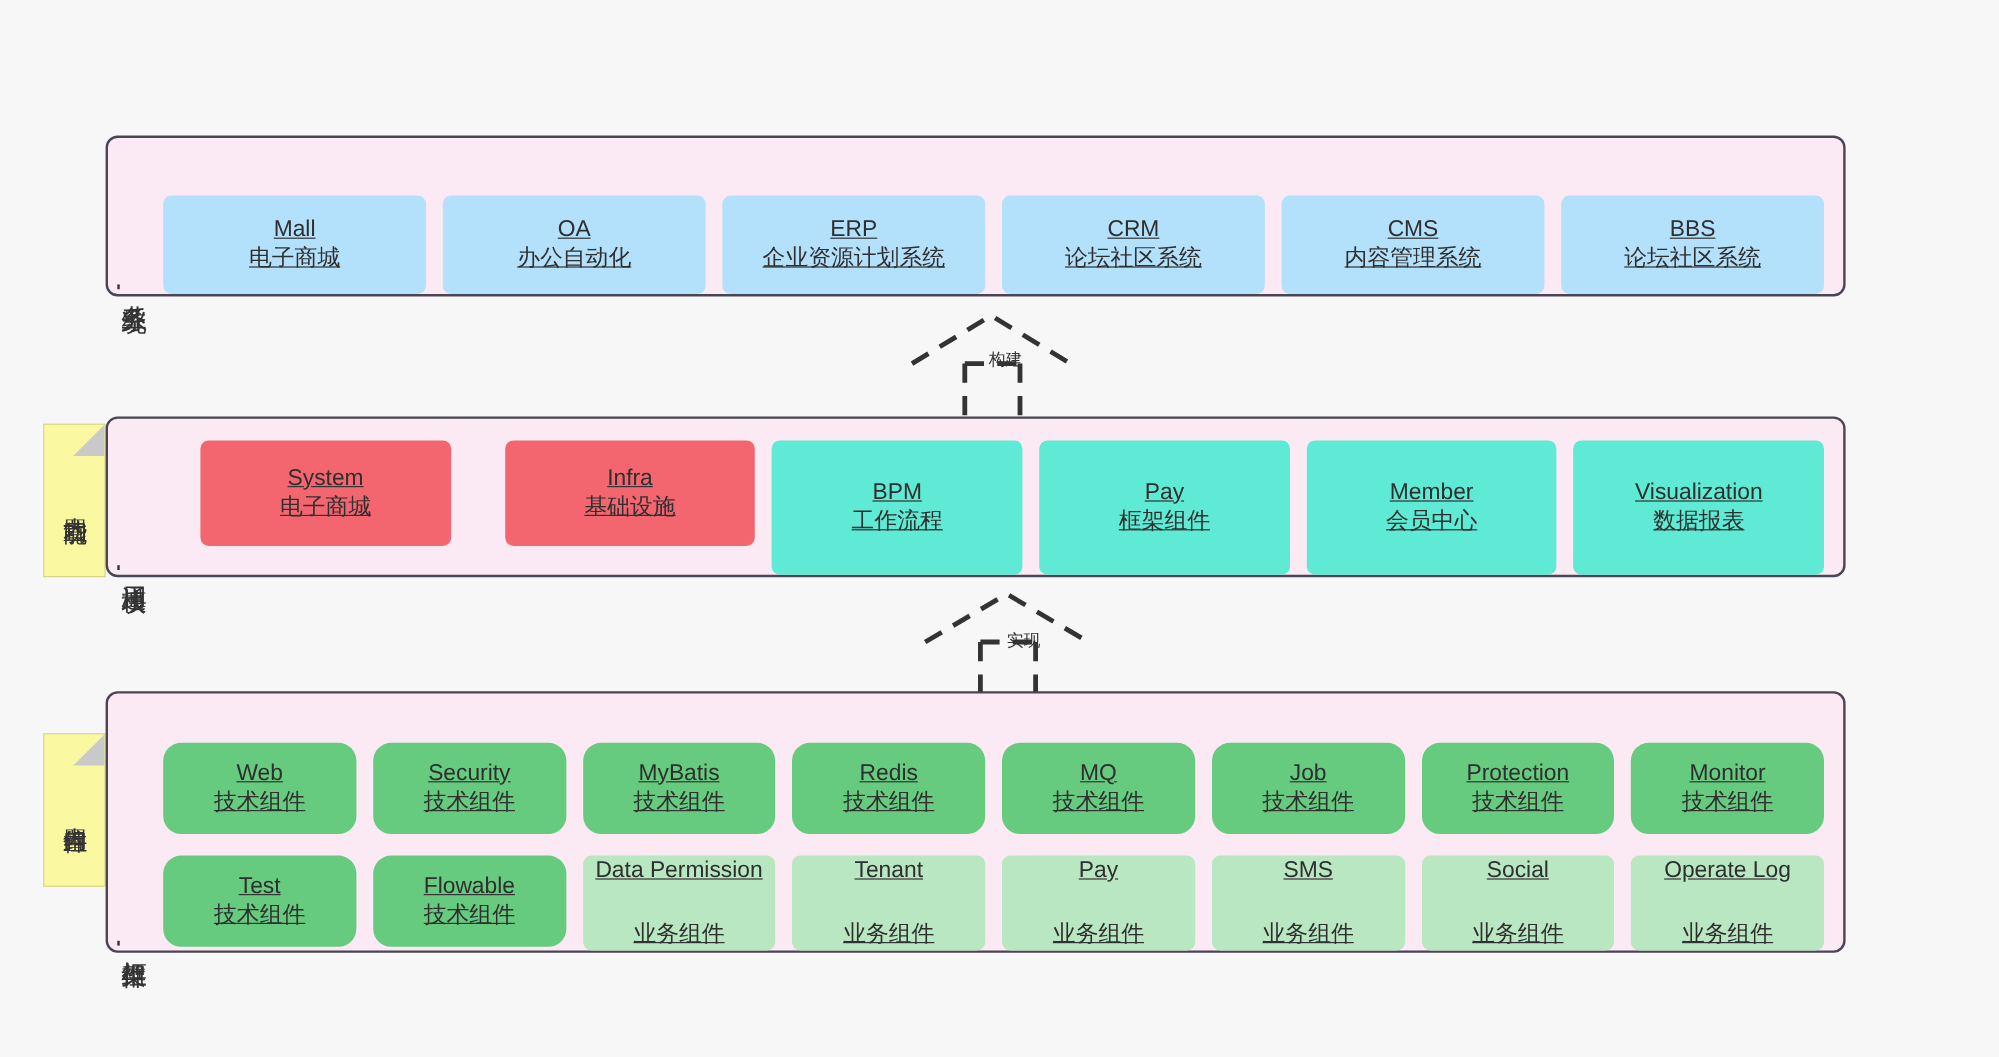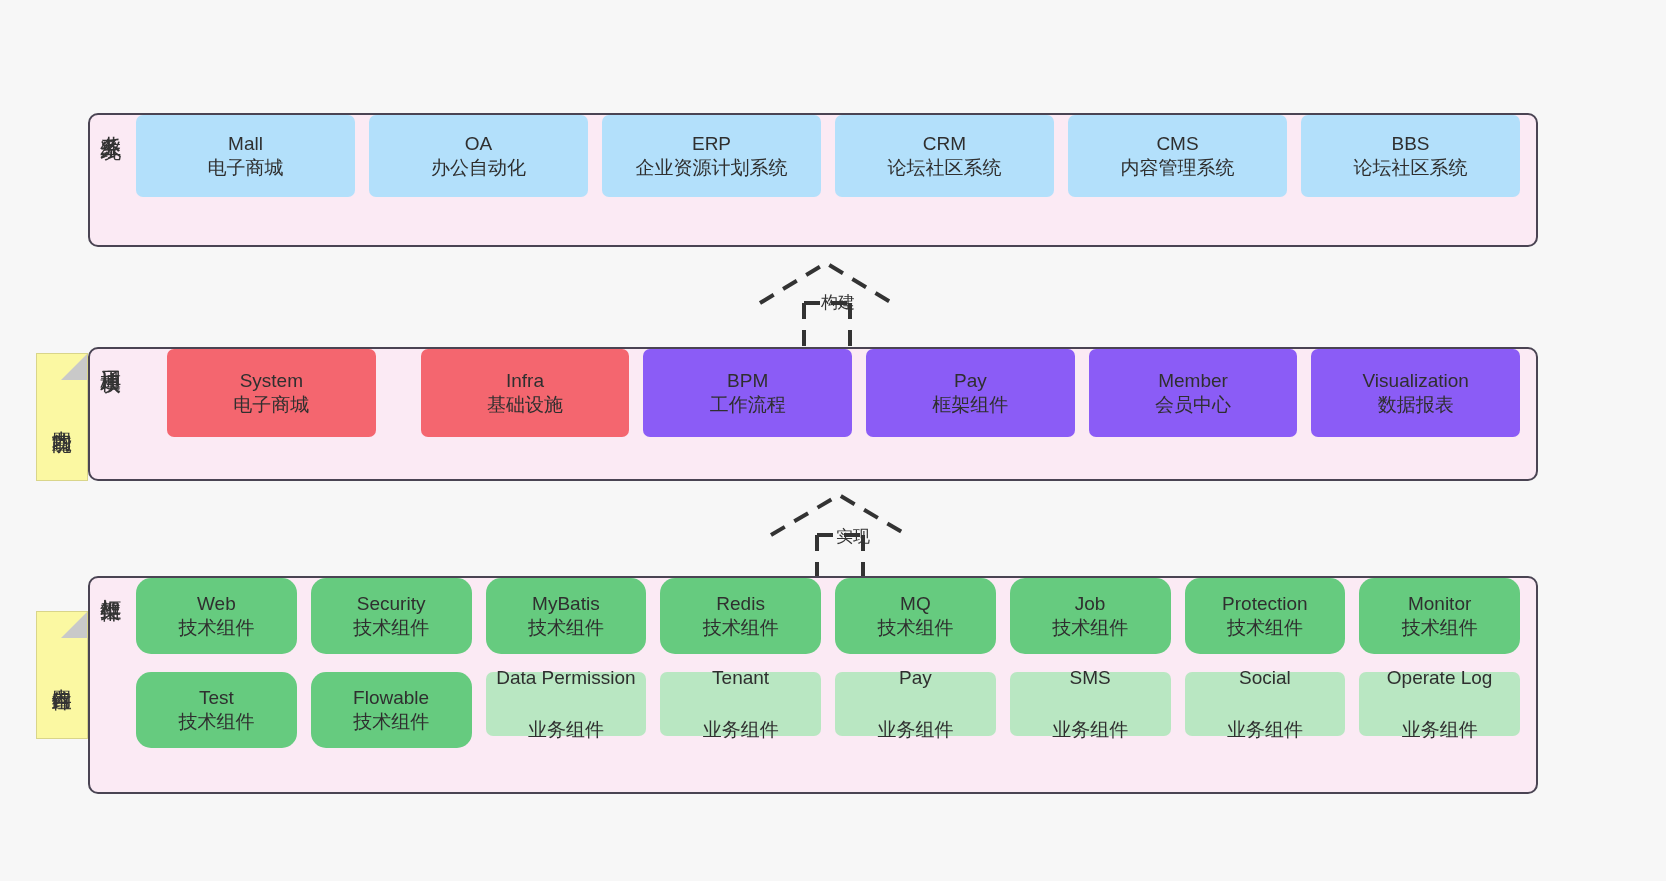--- a/index.html
+++ b/index.html
@@ -22,21 +22,22 @@
   }
 
   
   .band {
     position: absolute;
     box-sizing: border-box;
     background: #fbeaf4;
     border: 2px solid #4a4453;
     border-radius: 10px;
     display: flex;
-    align-items: flex-start;
+    align-items: flex-end;
+    text-decoration: underline;
   }
   .band-label {
     flex: 0 0 auto;
     width: 42px;
     display: flex;
     align-items: center;
     justify-content: center;
     font-size: 21px;
     line-height: 1.12;
     color: #333333;
@@ -72,23 +73,23 @@
     line-height: 1.28;
     color: #2f2f2f;
     padding: 6px 4px;
     box-sizing: border-box;
   }
   .card .title { display: block; }
   .card .sub { display: block; }
 
   .c-blue      { background: #b3e0fb; height: 82px; }
   .c-red       { background: #f4666f; height: 88px; margin-left: 31px; }
-  .c-pink      { background: #8b5cf6; height: 88px; }
+  .c-pink      { background: #5eead4; height: 112px; }
   .c-green     { background: #66cb7f; height: 76px; border-radius: 15px; }
-  .c-lgreen    { background: #b9e7c2; height: 64px; gap: 28px; }
+  .c-lgreen    { background: #b9e7c2; height: 79px; gap: 28px; }
 
   
   #band-business { left: 88px;  top: 113px; width: 1450px; height: 134px; }
   #band-modules  { left: 88px;  top: 347px; width: 1450px; height: 134px; }
   #band-framework{ left: 88px;  top: 576px; width: 1450px; height: 218px; }
 
   
   .note {
     position: absolute;
     width: 52px;
@@ -122,21 +123,21 @@
     position: absolute;
     width: 200px;
     height: 100px;
   }
   .connector svg { display: block; overflow: visible; }
   .connector .conn-label {
     position: absolute;
     left: 50%;
     transform: translateX(-50%);
     top: 38px;
-    font-size: 17px;
+    font-size: 14px;
     color: #333333;
     background: transparent;
     padding: 0 2px;
     white-space: nowrap;
   }
   #conn-build  { left: 738px; top: 253px; }
   #conn-impl   { left: 753px; top: 487px; }
 </style>
 </head>
 <body>

